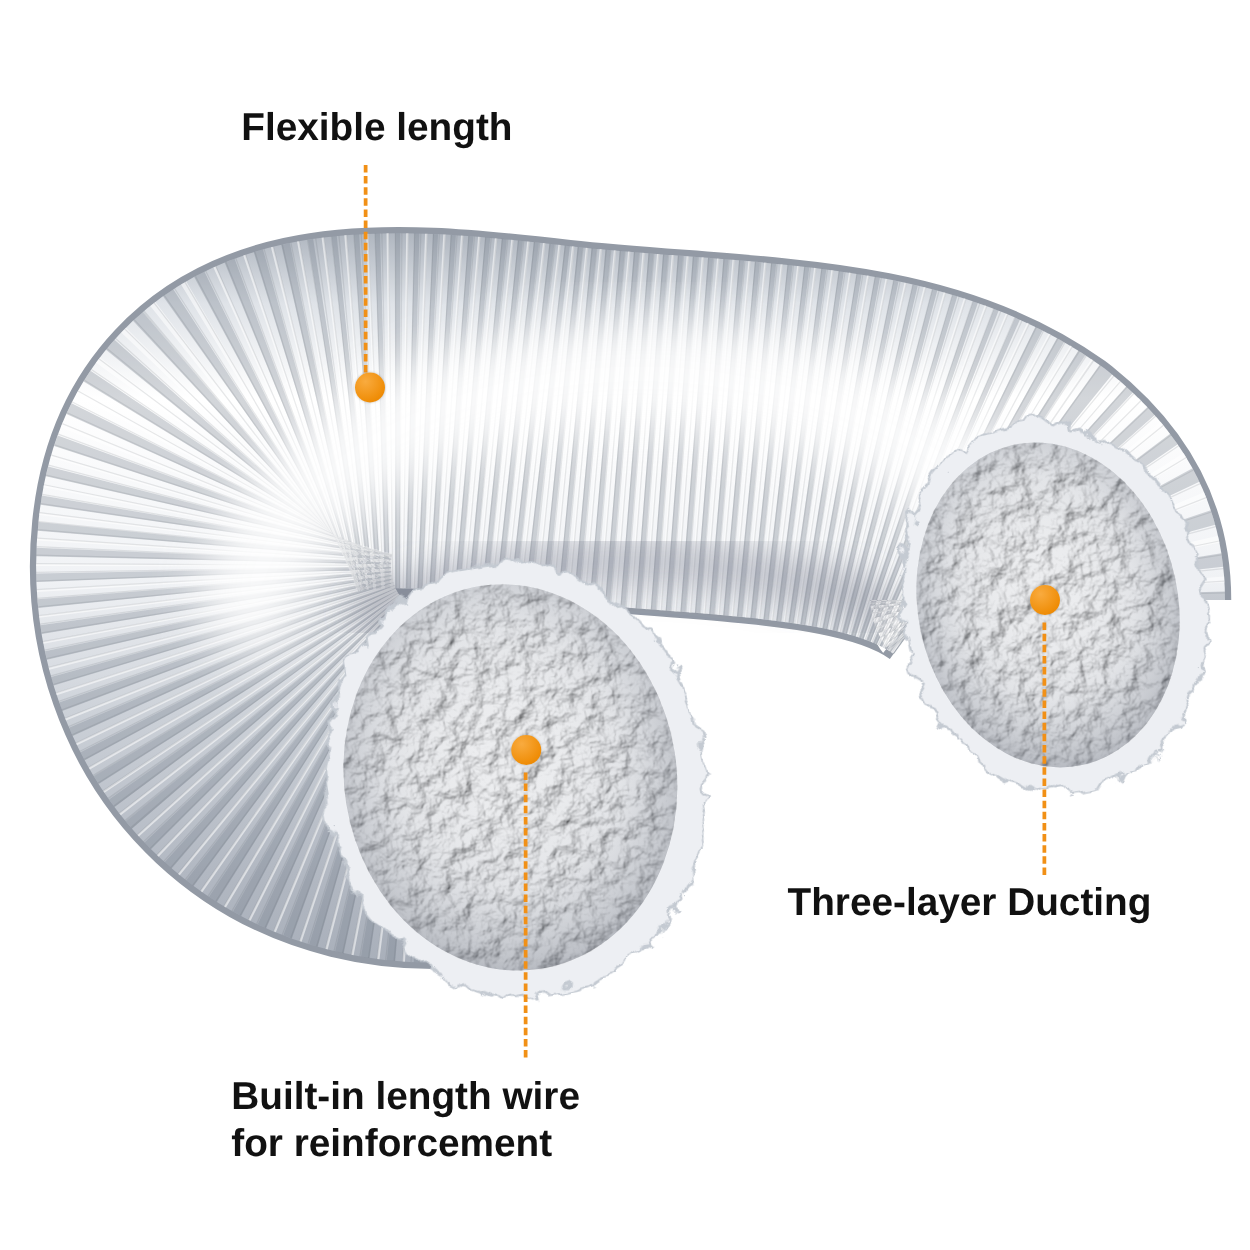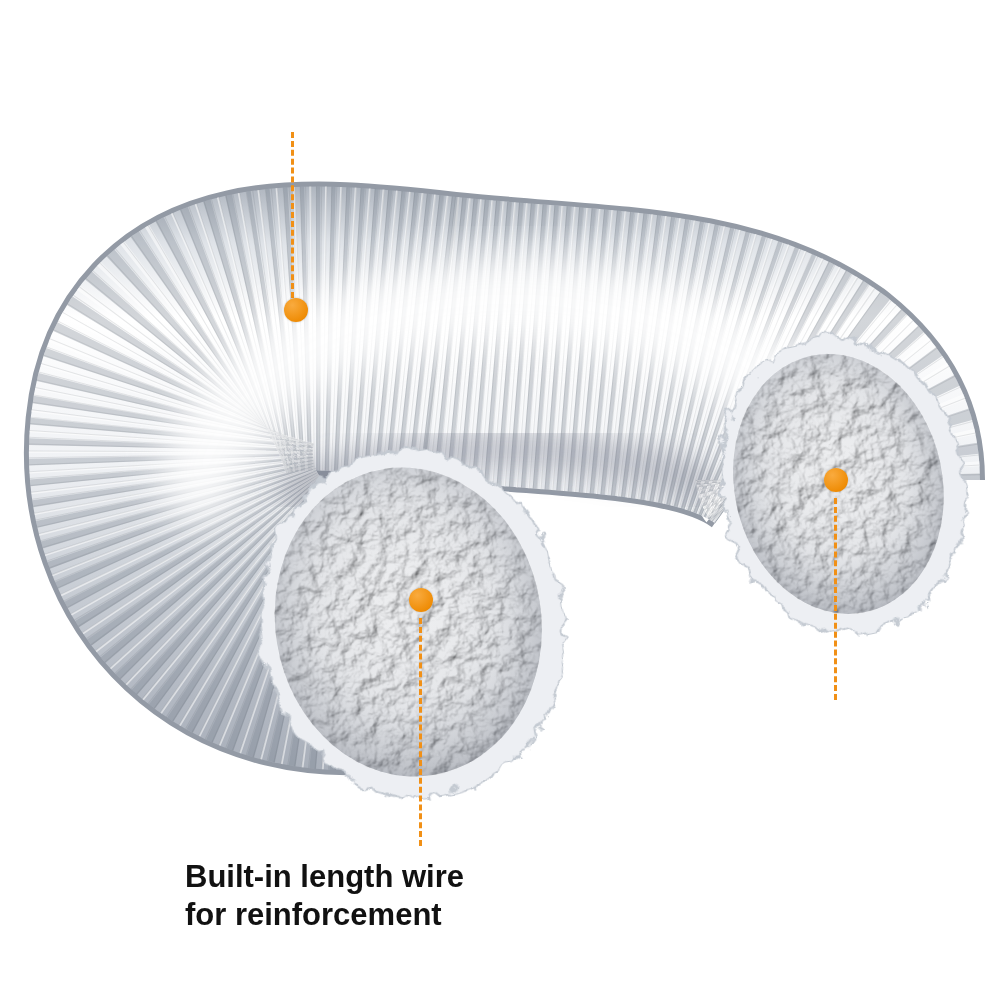--- a/index.html
+++ b/index.html
@@ -108,25 +108,27 @@
     <g transform="rotate(-12 838 482)">
       <ellipse cx="838" cy="482" rx="121" ry="149" fill="#edeff3" stroke="#c4cad2" stroke-width="2" filter="url(#rough)"></ellipse>
       <ellipse cx="838" cy="484" rx="104" ry="131" fill="#c9ced6" filter="url(#foil)"></ellipse>
       <ellipse cx="838" cy="484" rx="104" ry="131" fill="#7b8290" opacity="0.14"></ellipse>
       <ellipse cx="838" cy="484" rx="104" ry="131" fill="url(#faceShade)"></ellipse>
     </g>
   </svg>
 
   <div class="annotation-layer">
 
+    <div class="label" style="left:193px;top:83px;">Flexible length</div>
     <div class="leader" style="left:291px;top:132px;height:166px;"></div>
     <div class="dot" style="left:284px;top:298px;"></div>
 
     <div class="dot" style="left:409px;top:588px;"></div>
     <div class="leader" style="left:419px;top:618px;height:228px;"></div>
     <div class="label" style="left:185px;top:858px;">Built-in length wire
 for reinforcement</div>
 
     <div class="dot" style="left:824px;top:468px;"></div>
     <div class="leader" style="left:834px;top:498px;height:202px;"></div>
+    <div class="label" style="left:630px;top:703px;">Three-layer Ducting</div>
 
   </div>
 </div>
 
 </body></html>

